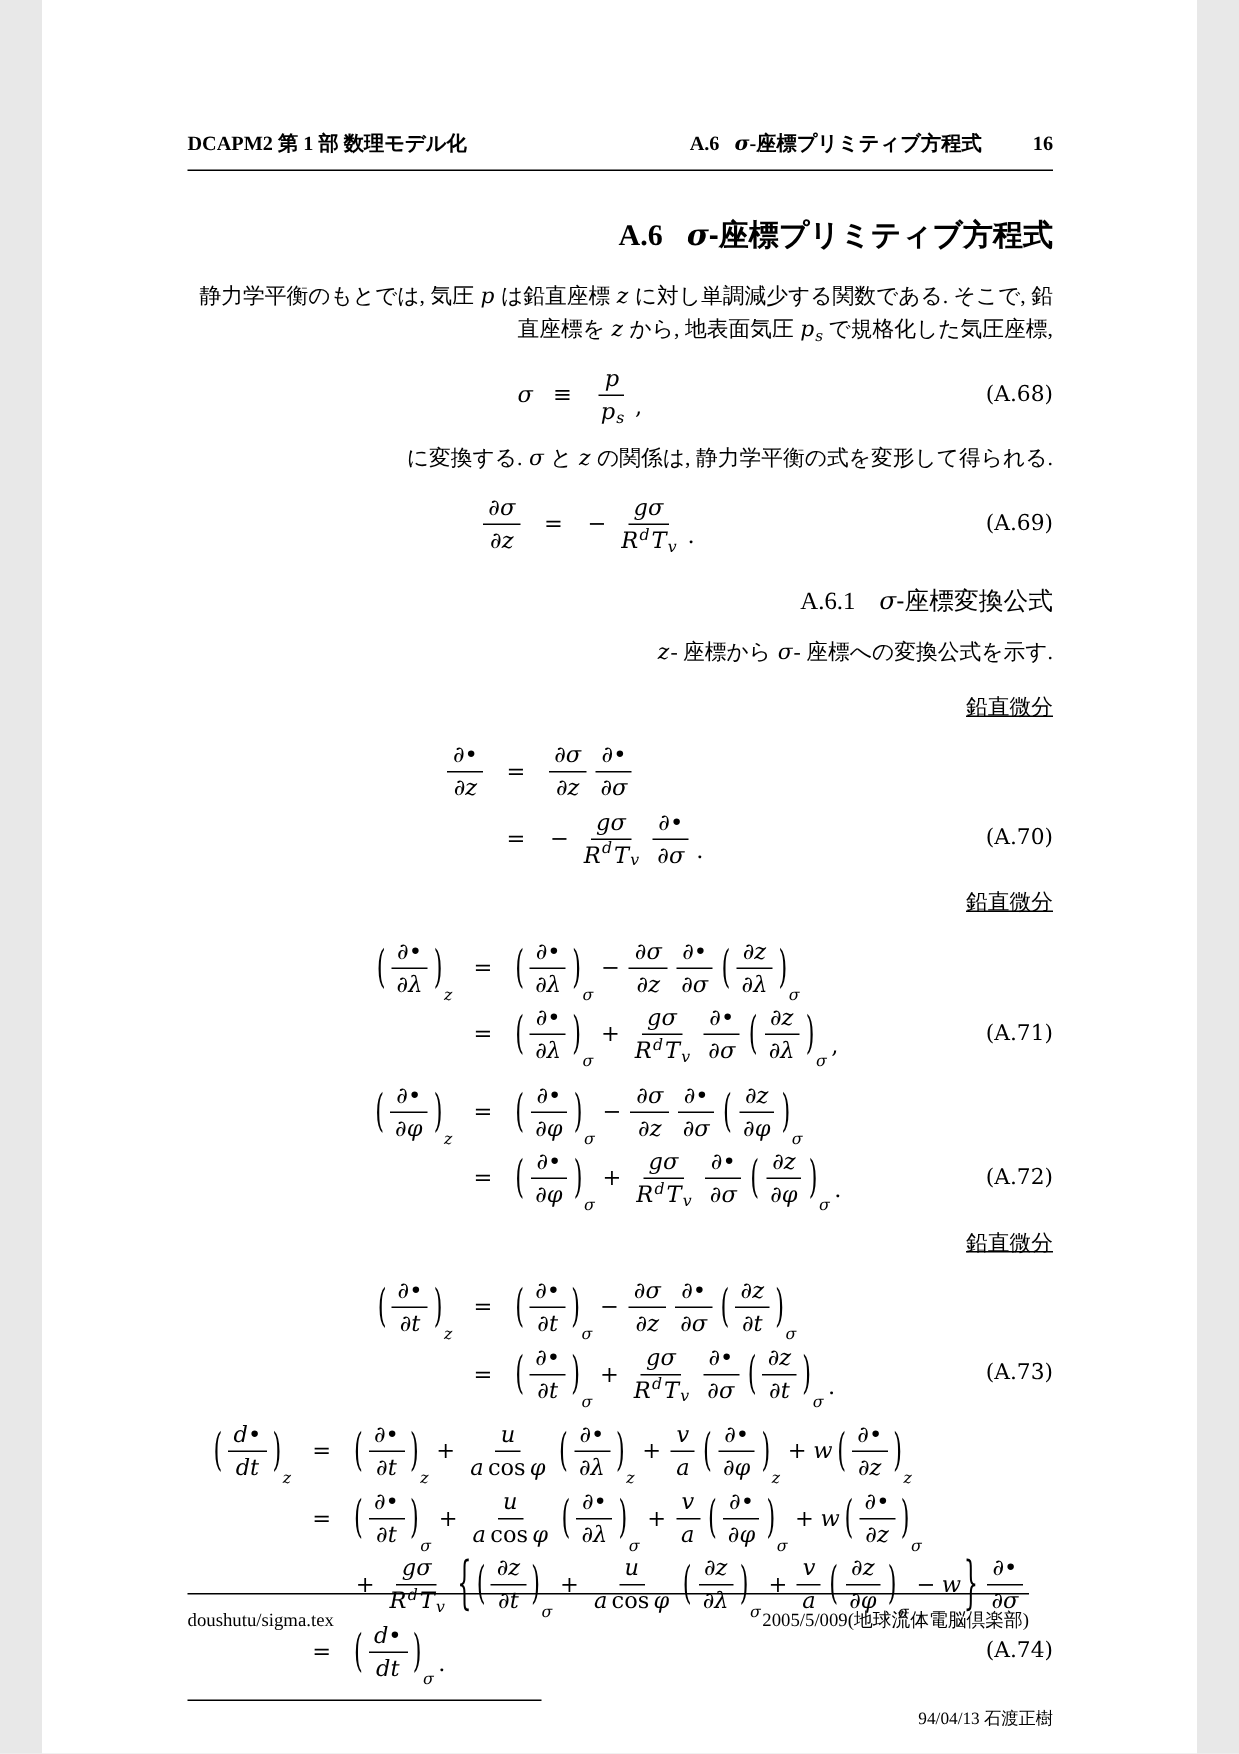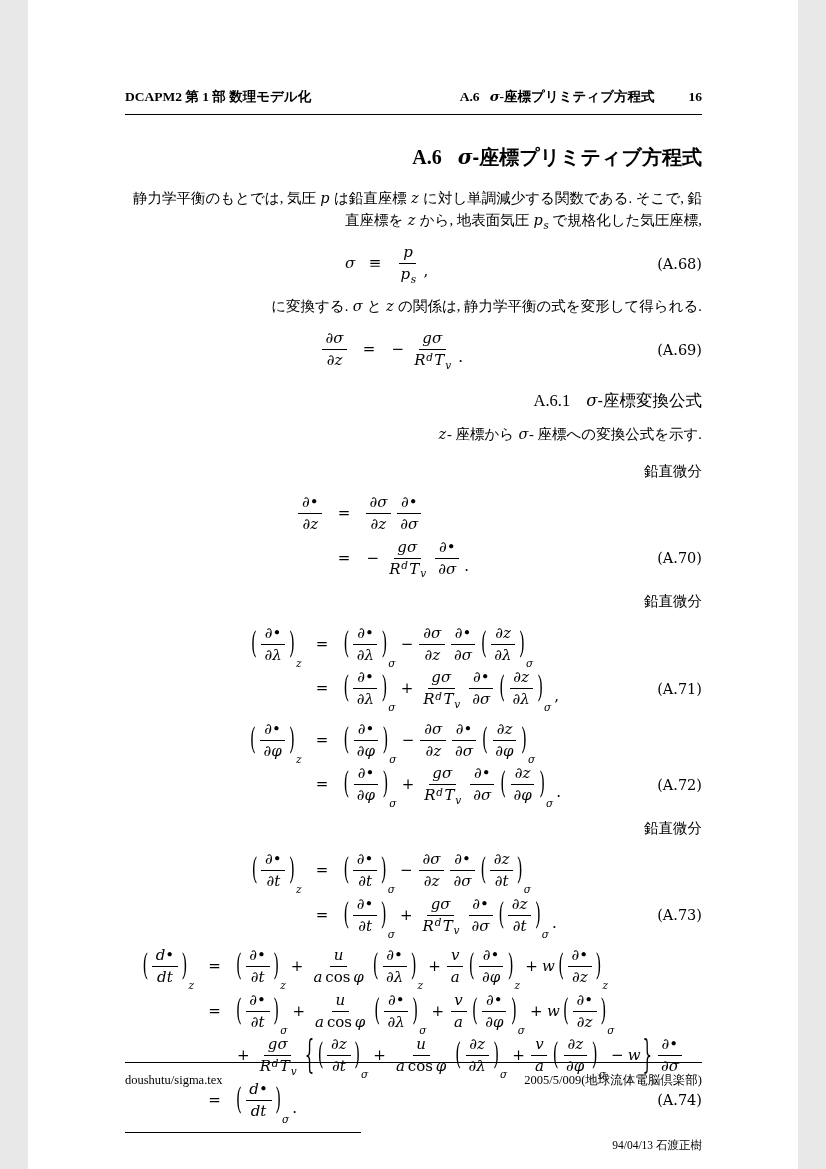--- a/index.html
+++ b/index.html
@@ -19,21 +19,21 @@
   
   h1.sect{font-size:20px;font-weight:bold;margin:30px 0 18px;line-height:1.2;
     font-family:"Liberation Sans","DejaVu Sans",sans-serif;}
   h2.subsect{font-size:16.5px;font-weight:normal;margin:22px 0 12px;line-height:1.2;
     font-family:"Liberation Sans","DejaVu Sans",sans-serif;}
   .hno{font-family:"Liberation Serif","DejaVu Serif",serif;margin-right:16px;}
   .hsig{font-style:italic;font-family:"DejaVu Serif",serif;}
   
   p.body{margin:11px 0;}
   p.tight{margin:10px 0 14px;}
-  p.label{margin:8px 0;}
+  p.label{margin:8px 0;text-decoration:underline;}
   .mi{font-style:italic;font-family:"DejaVu Serif",serif;margin:0 0.05em;}
   .mr{font-family:"DejaVu Serif",serif;margin:0 0.14em;}
   .mo{font-family:"DejaVu Serif",serif;margin:0 0.24em;}
   .mp{font-family:"DejaVu Serif",serif;margin-left:0.1em;}
   .msub,.msup{display:inline-block;font-size:0.7em;font-style:italic;
     font-family:"DejaVu Serif",serif;}
   .msub{transform:translateY(0.35em);}
   .msup{transform:translateY(-0.4em);margin-right:0.06em;}
   
   .eq{position:relative;margin:12px 0;font-family:"DejaVu Serif",serif;font-size:15px;line-height:1.15;}
@@ -55,21 +55,21 @@
   .grpc{display:inline-flex;align-items:center;}
   .fence{display:inline-block;transform-origin:center;padding:0 1px;}
   .t2 > .fence{transform:scaleY(2.0);}
   .t3 > .fence{transform:scaleY(2.55);}
   .gsub{font-size:0.7em;font-style:italic;align-self:flex-end;transform:translateY(0.45em);}
   
   .footnotes{margin-top:10px;font-size:11.5px;line-height:1.45;}
   .fnrule{width:236px;border-top:1px solid #000;margin-bottom:4px;}
   .fnline{padding-left:22px;}
   
-  .pagefoot{position:absolute;left:97px;right:96px;top:1062px;border-top:1px solid #000;
+  .pagefoot{position:absolute;left:97px;right:112px;top:1062px;border-top:1px solid #000;
     padding-top:8px;display:flex;justify-content:space-between;font-size:12.5px;}
 </style>
 </head>
 <body>
 
 <div class="page">
 
   <div class="runhead">
     <span>DCAPM2 第 1 部 数理モデル化</span>
     <span class="rh-right">

